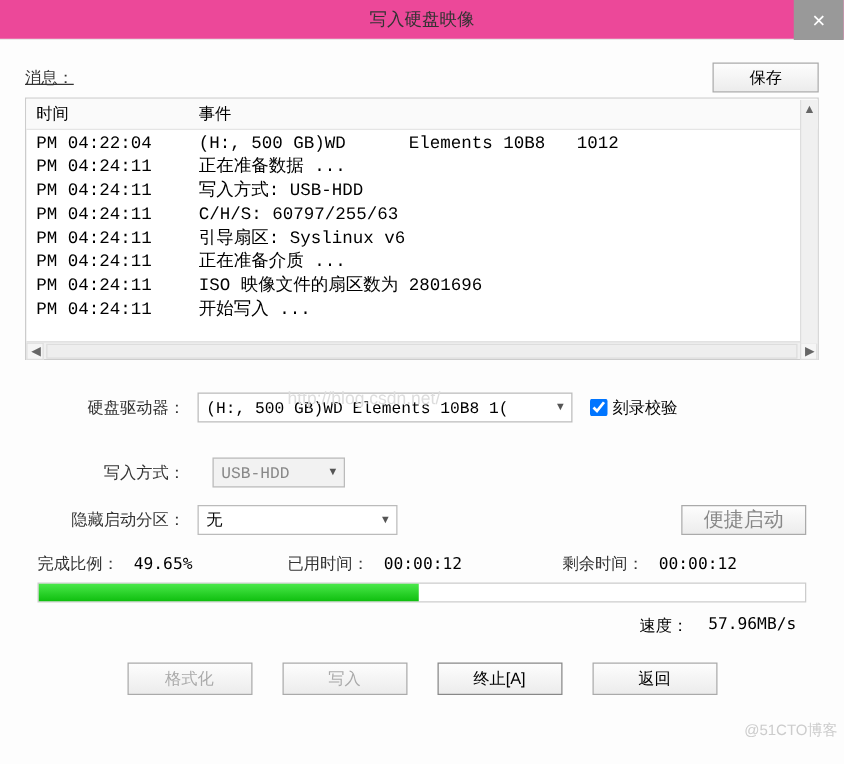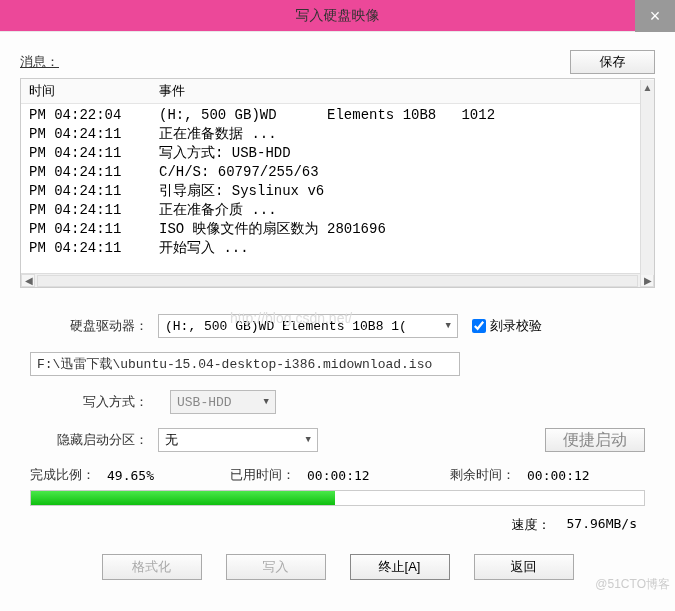--- a/index.html
+++ b/index.html
@@ -103,21 +103,20 @@
         <span>(H:, 500 GB)WD      Elements 10B8   1(</span>
         <span class="caret">▼</span>
       </div>
       <label class="chk">
         <input type="checkbox" checked="" style="">
         <span>刻录校验</span>
       </label>
     </div>
 
     <div class="form-row">
-      <div class="text-box img-file">F:\迅雷下载\ubuntu-15.04-desktop-i386.midownload.iso</div>
     </div>
 
     <div class="form-row">
       <div class="label">写入方式：</div>
       <div class="select-box write-mode">
         <span>USB-HDD</span>
         <span class="caret">▼</span>
       </div>
     </div>
 

